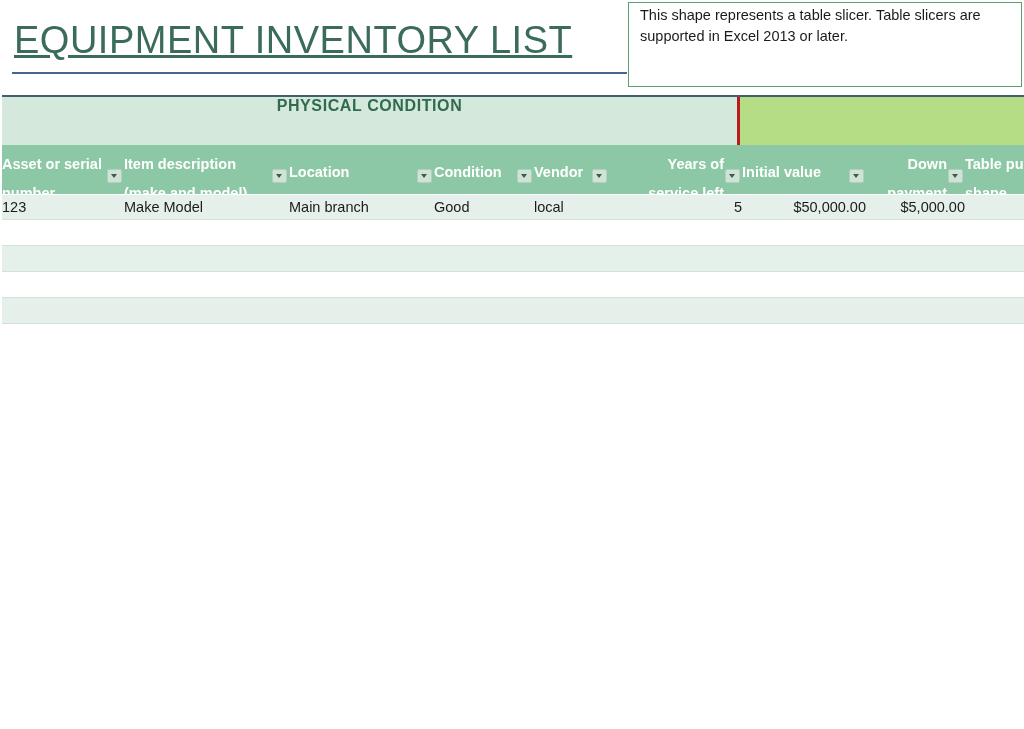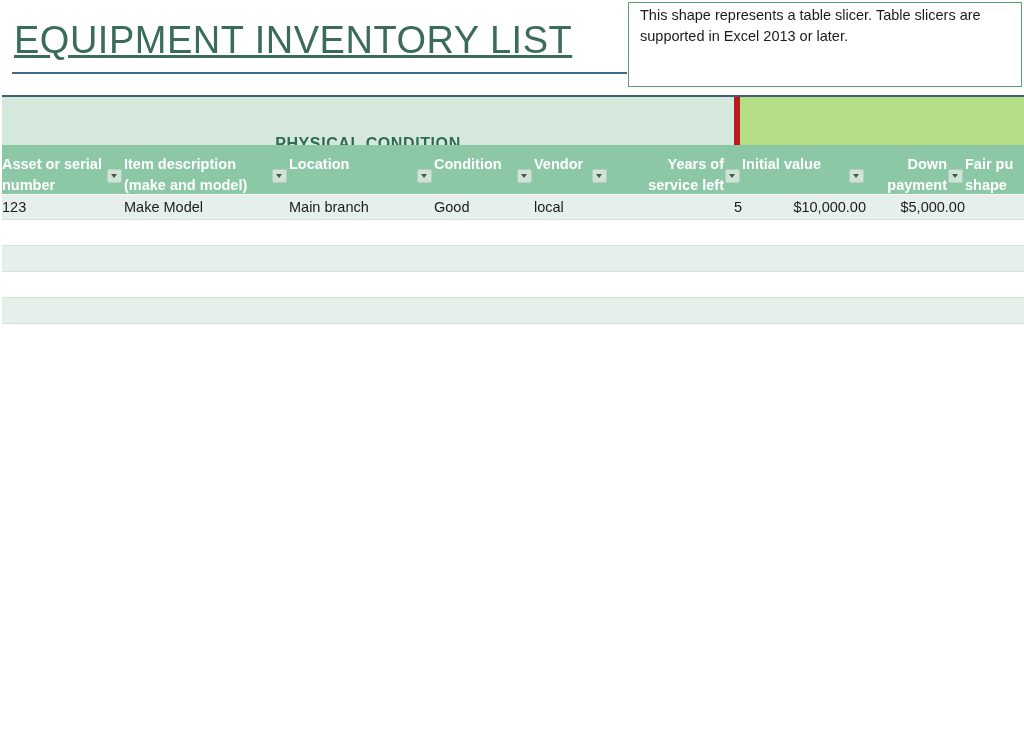--- a/index.html
+++ b/index.html
@@ -77,24 +77,24 @@
     box-sizing: border-box;
     background: #b5dd85;
   }
   .slicer-pane {
     position: absolute;
     left: 0;
     top: 0;
     width: 738px;
     height: 56px;
     background: #d4e8dc;
-    border-right: 6px solid #b91c1c;
+    border-right: 3px solid #b91c1c;
     box-sizing: border-box;
     display: flex;
-    align-items: flex-end;
+    align-items: flex-start;
     justify-content: center;
   }
   .slicer-title {
     font-size: 16px;
     font-weight: bold;
     letter-spacing: 0.6px;
     color: #2f6b50;
   }
   .slicer-fill {
     position: absolute;
@@ -141,21 +141,21 @@
     height: 39px;
   }
   .hdr-lines {
     position: absolute;
     left: 0;
     top: 4px;
     right: 18px;
     line-height: 21px;
   }
   .hdr-lines .l1 { display: block; }
-  .hdr-lines .l2 { display: block; }
+  .hdr-lines .l2 { display: block; margin-top: 8px; }
   .hdr.right .hdr-lines { text-align: right; }
   .filter-btn {
     position: absolute;
     right: 2px;
     bottom: 6px;
     width: 15px;
     height: 14px;
     background: #cfe3d6;
     border: 1px solid #b3cfbf;
     border-radius: 2px;
@@ -288,36 +288,36 @@
             <div class="hdr-lines">
               <span class="l1">Down</span>
               <span class="l2">payment</span>
             </div>
             <span class="filter-btn"></span>
           </div>
         </th>
         <th>
           <div class="hdr">
             <div class="hdr-lines">
-              <span class="l1">Fair pu</span>
+              <span class="l1">Table pu</span>
               <span class="l2">shape</span>
             </div>
           </div>
         </th>
       </tr>
     </thead>
     <tbody>
       <tr class="band">
         <td class="cellpad">123</td>
         <td class="cellpad">Make Model</td>
         <td class="cellpad">Main branch</td>
         <td class="cellpad">Good</td>
         <td class="cellpad">local</td>
         <td class="num">5</td>
-        <td class="num">$10,000.00</td>
+        <td class="num">$50,000.00</td>
         <td class="num">$5,000.00</td>
         <td class="cellpad"></td>
       </tr>
       <tr class="plain empty">
         <td></td>
           <td></td>
         <td></td>
           <td></td>
         <td></td>
           <td></td>

